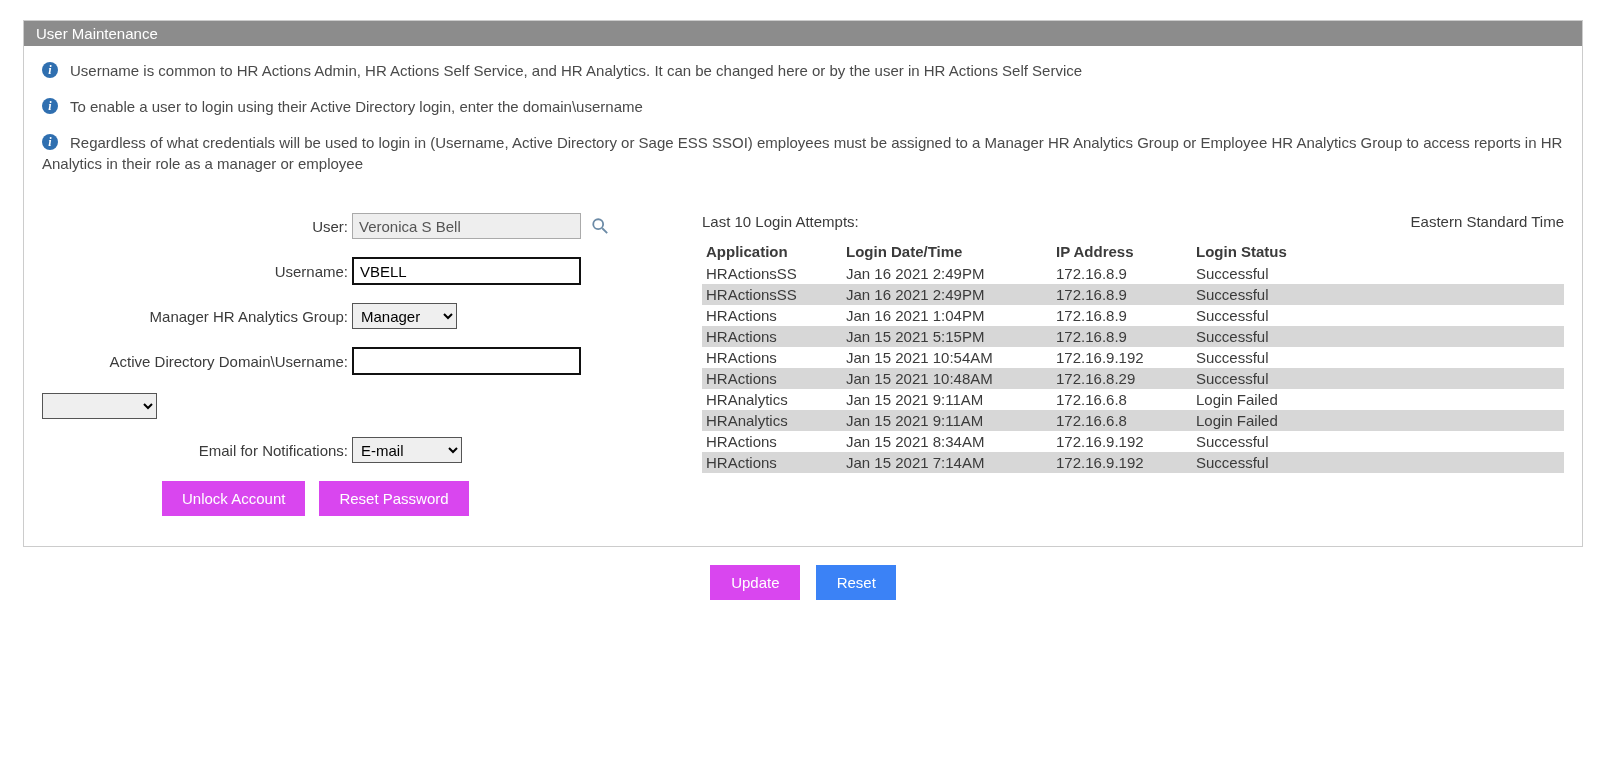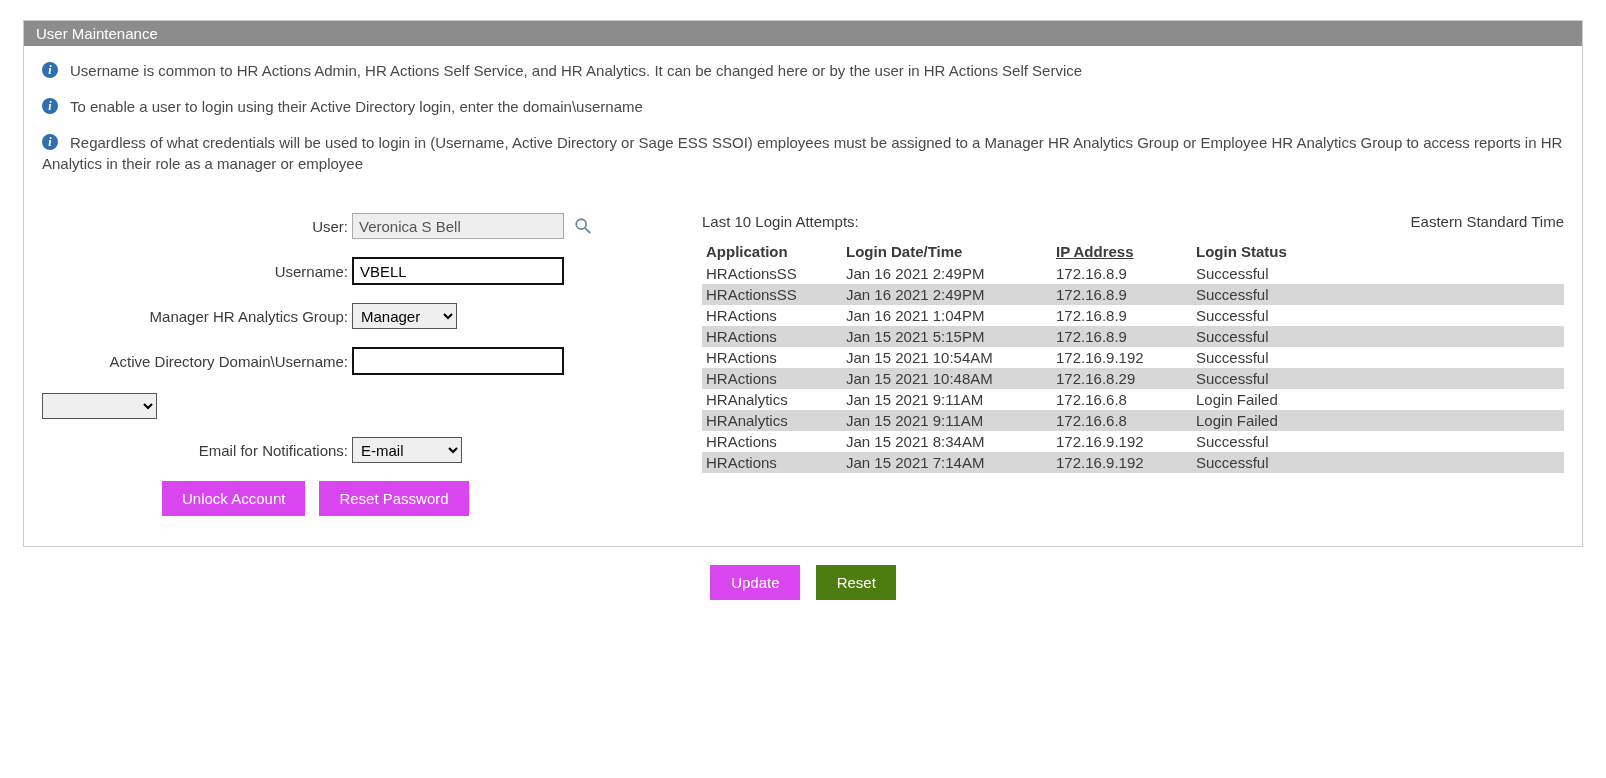--- a/index.html
+++ b/index.html
@@ -71,21 +71,21 @@
     text-align: right;
     padding-right: 4px;
     color: #3b3b3b;
   }
   .text-input {
     font-family: inherit;
     font-size: 15px;
     height: 28px;
     padding: 2px 6px;
     border: 2px solid #111;
-    width: 212px;
+    width: 229px;
   }
   .text-input.readonly {
     border: 1px solid #aaa;
     background: #eee;
     color: #555;
     height: 26px;
   }
   .select-input {
     font-family: inherit;
     font-size: 15px;
@@ -109,21 +109,21 @@
   .btn {
     font-family: inherit;
     font-size: 15px;
     color: #fff;
     border: none;
     padding: 9px 20px;
     cursor: pointer;
     margin-right: 14px;
   }
   .btn-primary { background: #d946ef; }
-  .btn-secondary { background: #4d7c0f; }
+  .btn-secondary { background: #3b82f6; }
   .attempts-header {
     display: flex;
     justify-content: space-between;
     color: #3b3b3b;
     margin-bottom: 10px;
     font-size: 15px;
   }
   table.login-table {
     border-collapse: collapse;
     width: 100%;
@@ -223,21 +223,21 @@
       <div class="right-col">
         <div class="attempts-header">
           <span>Last 10 Login Attempts:</span>
           <span>Eastern Standard Time</span>
         </div>
         <table class="login-table">
           <thead>
             <tr>
               <th style="width:140px;">Application</th>
               <th style="width:210px;">Login Date/Time</th>
-              <th style="width:140px;text-decoration:underline;">IP Address</th>
+              <th style="width:140px;">IP Address</th>
               <th>Login Status</th>
             </tr>
           </thead>
           <tbody id="attempts-body">
               <tr>
                 <td>HRActionsSS</td>
                 <td>Jan 16 2021 2:49PM</td>
                 <td>172.16.8.9</td>
                 <td>Successful</td>
               </tr>

